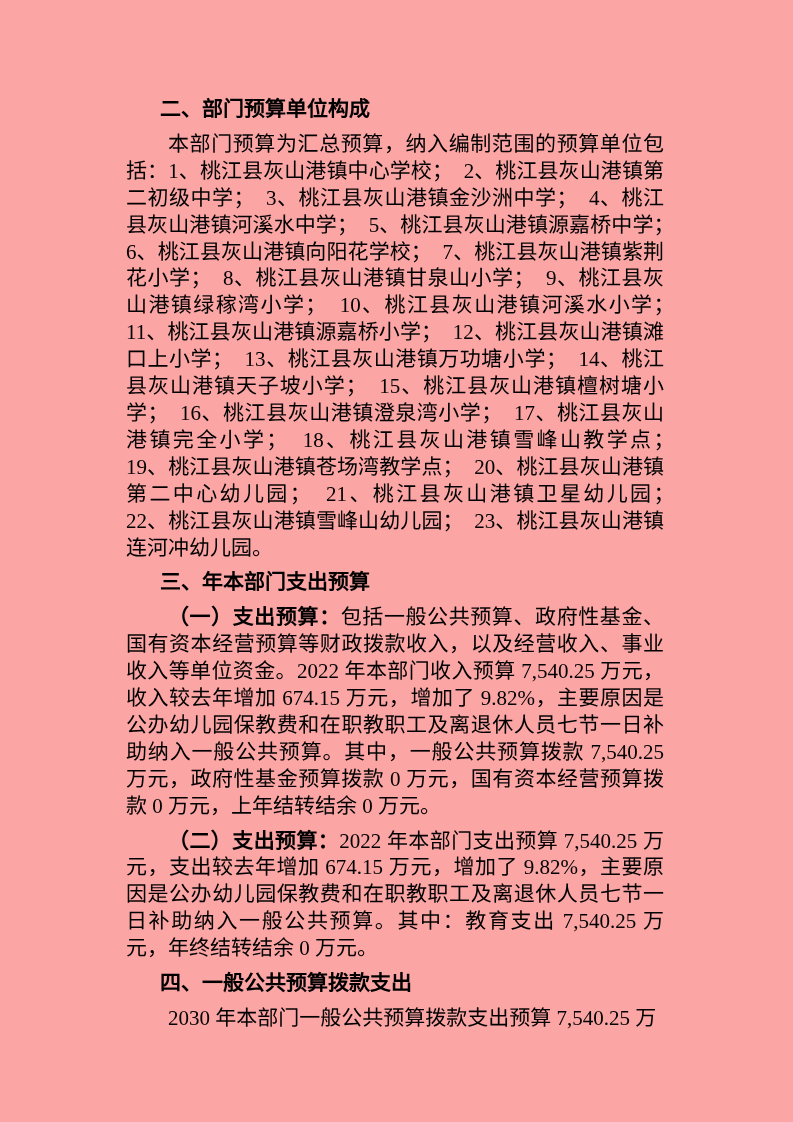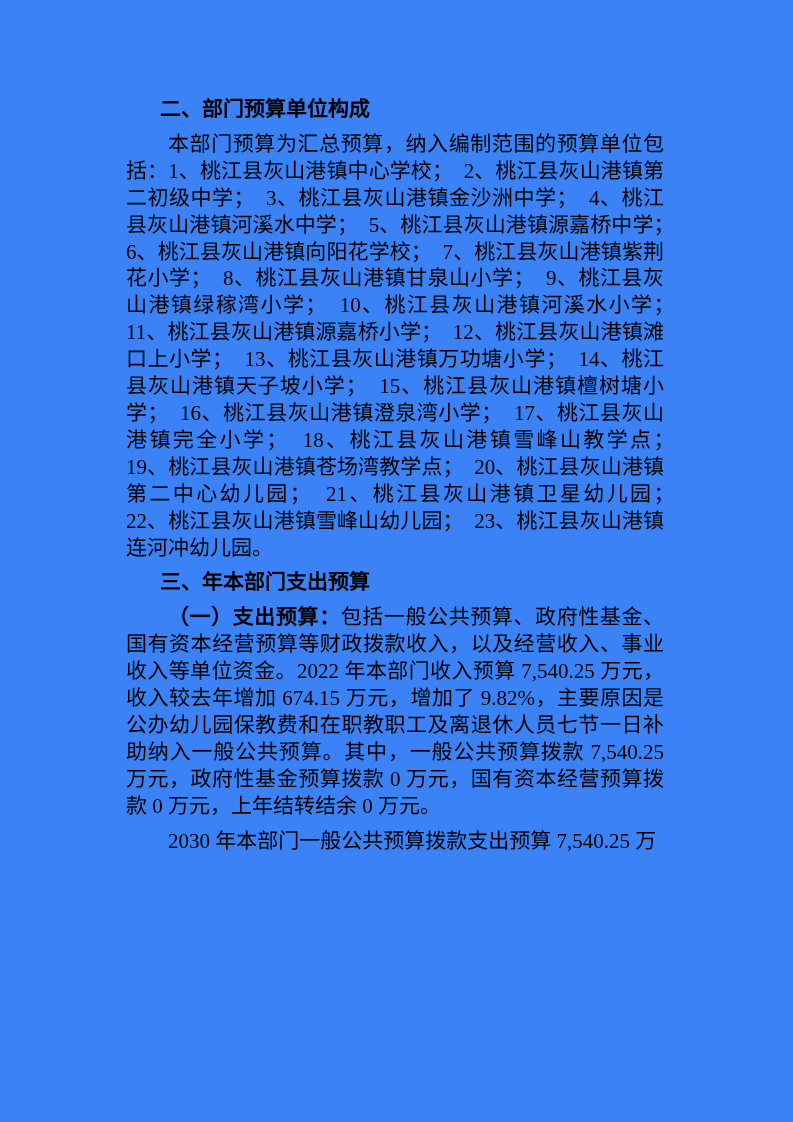--- a/index.html
+++ b/index.html
@@ -4,21 +4,21 @@
 <style>
   html, body {
     margin: 0;
     padding: 0;
     background: #ffffff;
   }
   .page {
     position: relative;
     width: 793px;
     height: 1122px;
-    background: #3b82f6;
+    background: #fca5a5;
     overflow: hidden;
   }
   .doc {
     position: absolute;
     left: 118px;
     top: 96px;
     width: 554px;
     color: #000000;
     font-family: "Liberation Serif", "DejaVu Serif", serif;
     font-size: 21px;
@@ -44,15 +44,17 @@
 </style>
 </head>
 <body>
 
 <div class="page">
   <div class="doc" id="doc-body">
       <h2 class="doc-heading">二、部门预算单位构成</h2>
       <p class="doc-paragraph"><span class="run">本部门预算为汇总预算，纳入编制范围的预算单位包括：1、桃江县灰山港镇中心学校；　2、桃江县灰山港镇第二初级中学；　3、桃江县灰山港镇金沙洲中学；　4、桃江县灰山港镇河溪水中学；　5、桃江县灰山港镇源嘉桥中学；　6、桃江县灰山港镇向阳花学校；　7、桃江县灰山港镇紫荆花小学；　8、桃江县灰山港镇甘泉山小学；　9、桃江县灰山港镇绿稼湾小学；　10、桃江县灰山港镇河溪水小学；　11、桃江县灰山港镇源嘉桥小学；　12、桃江县灰山港镇滩口上小学；　13、桃江县灰山港镇万功塘小学；　14、桃江县灰山港镇天子坡小学；　15、桃江县灰山港镇檀树塘小学；　16、桃江县灰山港镇澄泉湾小学；　17、桃江县灰山港镇完全小学；　18、桃江县灰山港镇雪峰山教学点；　19、桃江县灰山港镇苍场湾教学点；　20、桃江县灰山港镇第二中心幼儿园；　21、桃江县灰山港镇卫星幼儿园；　22、桃江县灰山港镇雪峰山幼儿园；　23、桃江县灰山港镇连河冲幼儿园。</span></p>
       <h2 class="doc-heading">三、年本部门支出预算</h2>
       <p class="doc-paragraph"><span class="run bold">（一）支出预算：</span><span class="run">包括一般公共预算、政府性基金、国有资本经营预算等财政拨款收入，以及经营收入、事业收入等单位资金。2022 年本部门收入预算 7,540.25 万元，收入较去年增加 674.15 万元，增加了 9.82%，主要原因是公办幼儿园保教费和在职教职工及离退休人员七节一日补助纳入一般公共预算。其中，一般公共预算拨款 7,540.25 万元，政府性基金预算拨款 0 万元，国有资本经营预算拨款 0 万元，上年结转结余 0 万元。</span></p>
+      <p class="doc-paragraph"><span class="run bold">（二）支出预算：</span><span class="run">2022 年本部门支出预算 7,540.25 万元，支出较去年增加 674.15 万元，增加了 9.82%，主要原因是公办幼儿园保教费和在职教职工及离退休人员七节一日补助纳入一般公共预算。其中：教育支出 7,540.25 万元，年终结转结余 0 万元。</span></p>
+      <h2 class="doc-heading">四、一般公共预算拨款支出</h2>
       <p class="doc-paragraph"><span class="run">2030 年本部门一般公共预算拨款支出预算 7,540.25 万</span></p>
     </div>
 </div>
 
 </body></html>

